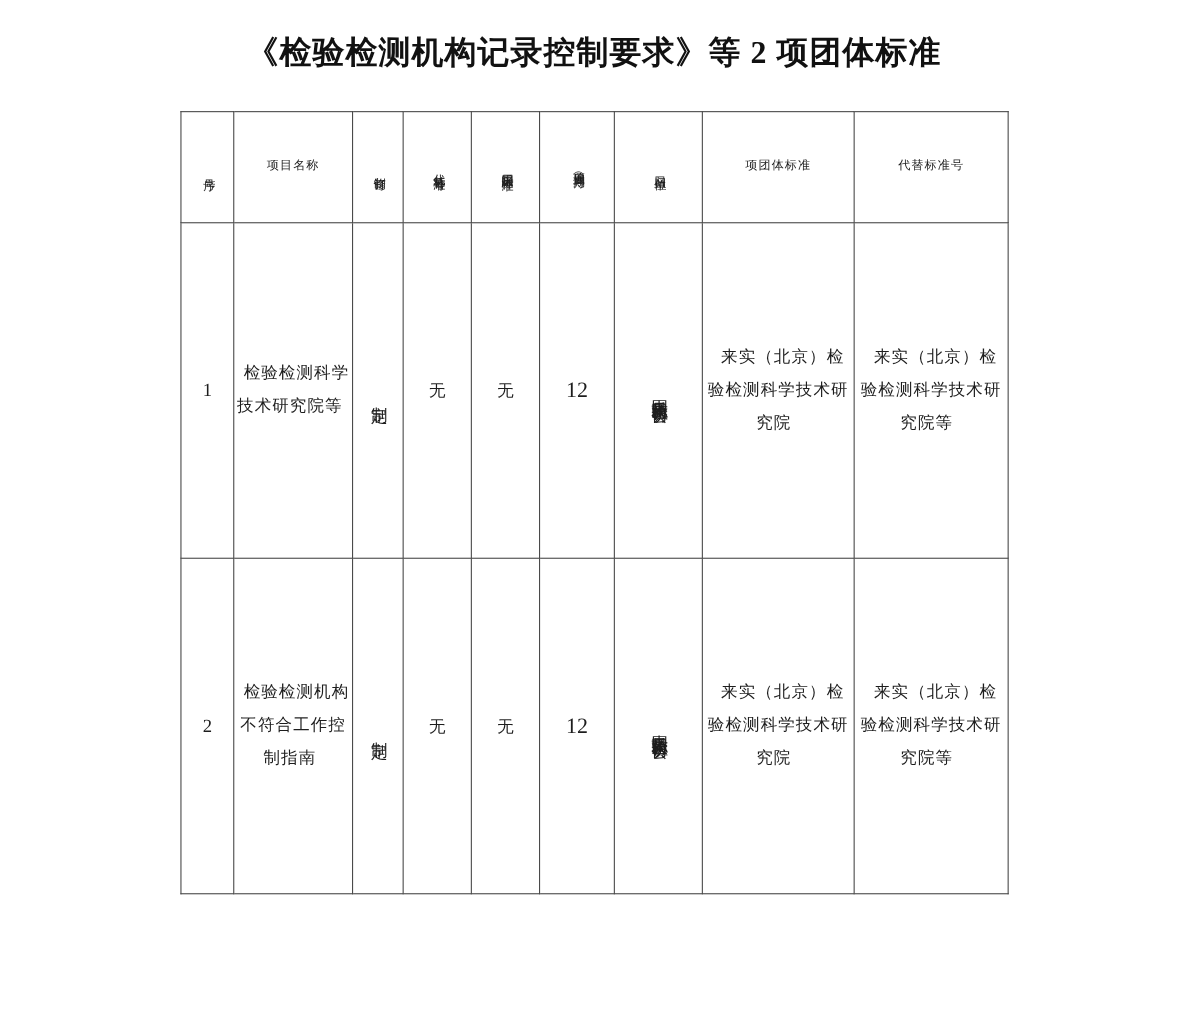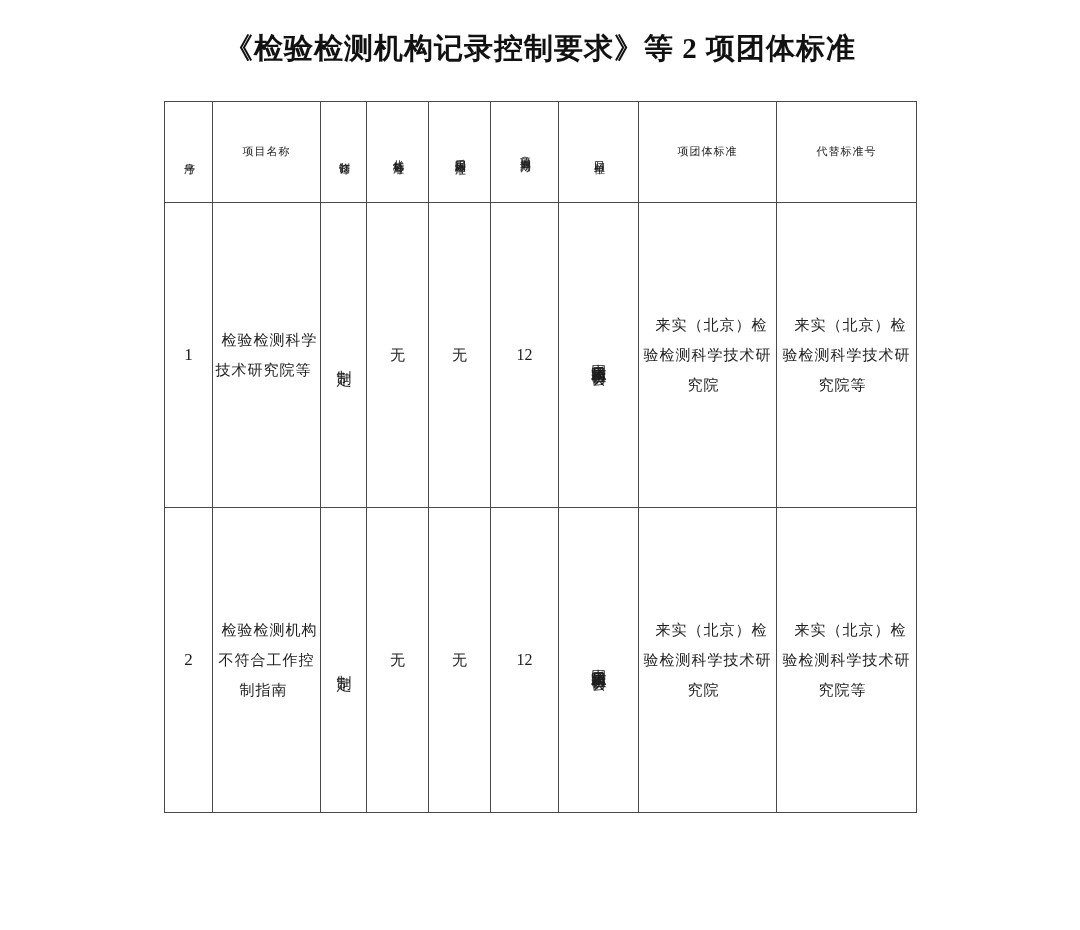--- a/index.html
+++ b/index.html
@@ -93,21 +93,21 @@
   td.cell-draft .wrap {
     font-size: 15px;
     line-height: 2.0;
     letter-spacing: 1px;
   }
   td.cell-name .wrap { padding: 0 6px; }
   td.cell-apply .wrap,
   td.cell-draft .wrap { padding: 0 8px; }
   td.cell-type .vtext { font-size: 15px; }
   td.cell-simple { font-size: 15px; }
-  td.cell-period { font-size: 16px; }
+  td.cell-period { font-size: 20px; }
   td.cell-owner .vtext-block {
     writing-mode: vertical-rl;
     text-orientation: upright;
     display: inline-block;
     line-height: 1.9;
     letter-spacing: 1px;
     font-size: 15px;
     max-height: 240px;
   }
 </style>

